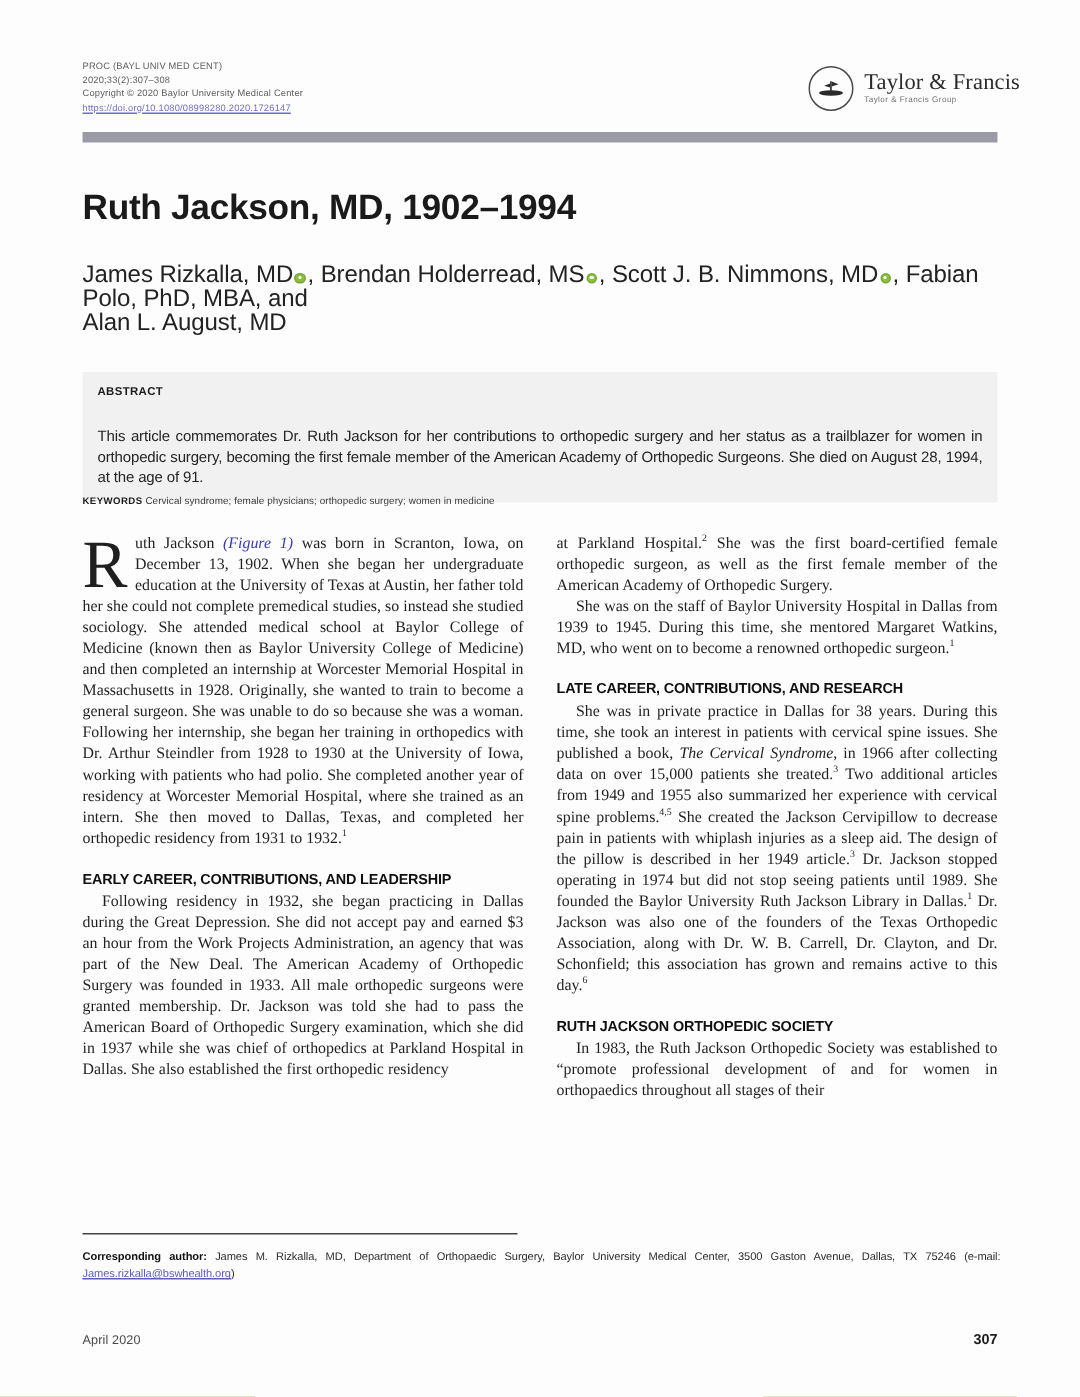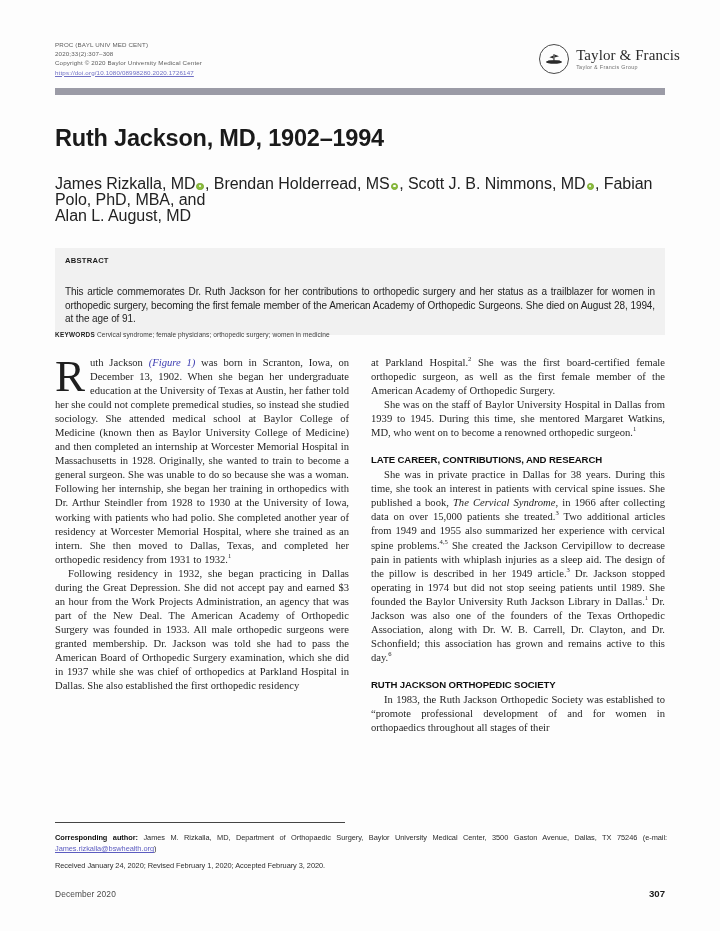--- a/index.html
+++ b/index.html
@@ -335,39 +335,39 @@
     <span>Cervical syndrome; female physicians; orthopedic surgery; women in medicine</span>
   </div>
 
   <div class="columns">
 
     <div class="col">
       <p class="noindent dropcap-para">
         <span class="dropcap">R</span><span>uth Jackson </span><span class="fig-ref">(Figure 1)</span><span> was born in Scranton, Iowa, on December 13, 1902. When she began her undergraduate education at the University of Texas at Austin, her father told her she could not complete premedical studies, so instead she studied sociology. She attended medical school at Baylor College of Medicine (known then as Baylor University College of Medicine) and then completed an internship at Worcester Memorial Hospital in Massachusetts in 1928. Originally, she wanted to train to become a general surgeon. She was unable to do so because she was a woman. Following her internship, she began her training in orthopedics with Dr. Arthur Steindler from 1928 to 1930 at the University of Iowa, working with patients who had polio. She completed another year of residency at Worcester Memorial Hospital, where she trained as an intern. She then moved to Dallas, Texas, and completed her orthopedic residency from 1931 to 1932.</span><sup>1</sup>
       </p>
 
+      <div class="sec-head">EARLY CAREER, CONTRIBUTIONS, AND LEADERSHIP</div>
       <p>Following residency in 1932, she began practicing in Dallas during the Great Depression. She did not accept pay and earned $3 an hour from the Work Projects Administration, an agency that was part of the New Deal. The American Academy of Orthopedic Surgery was founded in 1933. All male orthopedic surgeons were granted membership. Dr. Jackson was told she had to pass the American Board of Orthopedic Surgery examination, which she did in 1937 while she was chief of orthopedics at Parkland Hospital in Dallas. She also established the first orthopedic residency</p>
     </div>
 
     <div class="col">
       <p class="noindent"><span>at Parkland Hospital.</span><sup>2</sup><span> She was the first board-certified female orthopedic surgeon, as well as the first female member of the American Academy of Orthopedic Surgery.</span></p>
 
       <p><span>She was on the staff of Baylor University Hospital in Dallas from 1939 to 1945. During this time, she mentored Margaret Watkins, MD, who went on to become a renowned orthopedic surgeon.</span><sup>1</sup></p>
 
       <div class="sec-head">LATE CAREER, CONTRIBUTIONS, AND RESEARCH</div>
       <p><span>She was in private practice in Dallas for 38 years. During this time, she took an interest in patients with cervical spine issues. She published a book, </span><span class="bk-title">The Cervical Syndrome</span><span>, in 1966 after collecting data on over 15,000 patients she treated.</span><sup>3</sup><span> Two additional articles from 1949 and 1955 also summarized her experience with cervical spine problems.</span><sup>4,5</sup><span> She created the Jackson Cervipillow to decrease pain in patients with whiplash injuries as a sleep aid. The design of the pillow is described in her 1949 article.</span><sup>3</sup><span> Dr. Jackson stopped operating in 1974 but did not stop seeing patients until 1989. She founded the Baylor University Ruth Jackson Library in Dallas.</span><sup>1</sup><span> Dr. Jackson was also one of the founders of the Texas Orthopedic Association, along with Dr. W. B. Carrell, Dr. Clayton, and Dr. Schonfield; this association has grown and remains active to this day.</span><sup>6</sup></p>
 
       <div class="sec-head">RUTH JACKSON ORTHOPEDIC SOCIETY</div>
       <p>In 1983, the Ruth Jackson Orthopedic Society was established to “promote professional development of and for women in orthopaedics throughout all stages of their</p>
     </div>
   </div>
 
   <div class="foot-rule"></div>
   <div class="footnote">
     <b>Corresponding author:</b><span> James M. Rizkalla, MD, Department of Orthopaedic Surgery, Baylor University Medical Center, 3500 Gaston Avenue, Dallas, TX 75246 (e-mail: </span><span class="mail">James.rizkalla@bswhealth.org</span><span>)</span>
-    <div class="dates">Received January 24, 2020; Revised February 1, 2020; Accepted February 3, 2020.</div>
   </div>
 
   <div class="page-foot">
-    <span class="issue">December 2020</span>
+    <span class="issue">April 2020</span>
     <span class="pnum">307</span>
   </div>
 </div>
 
 </body></html>

